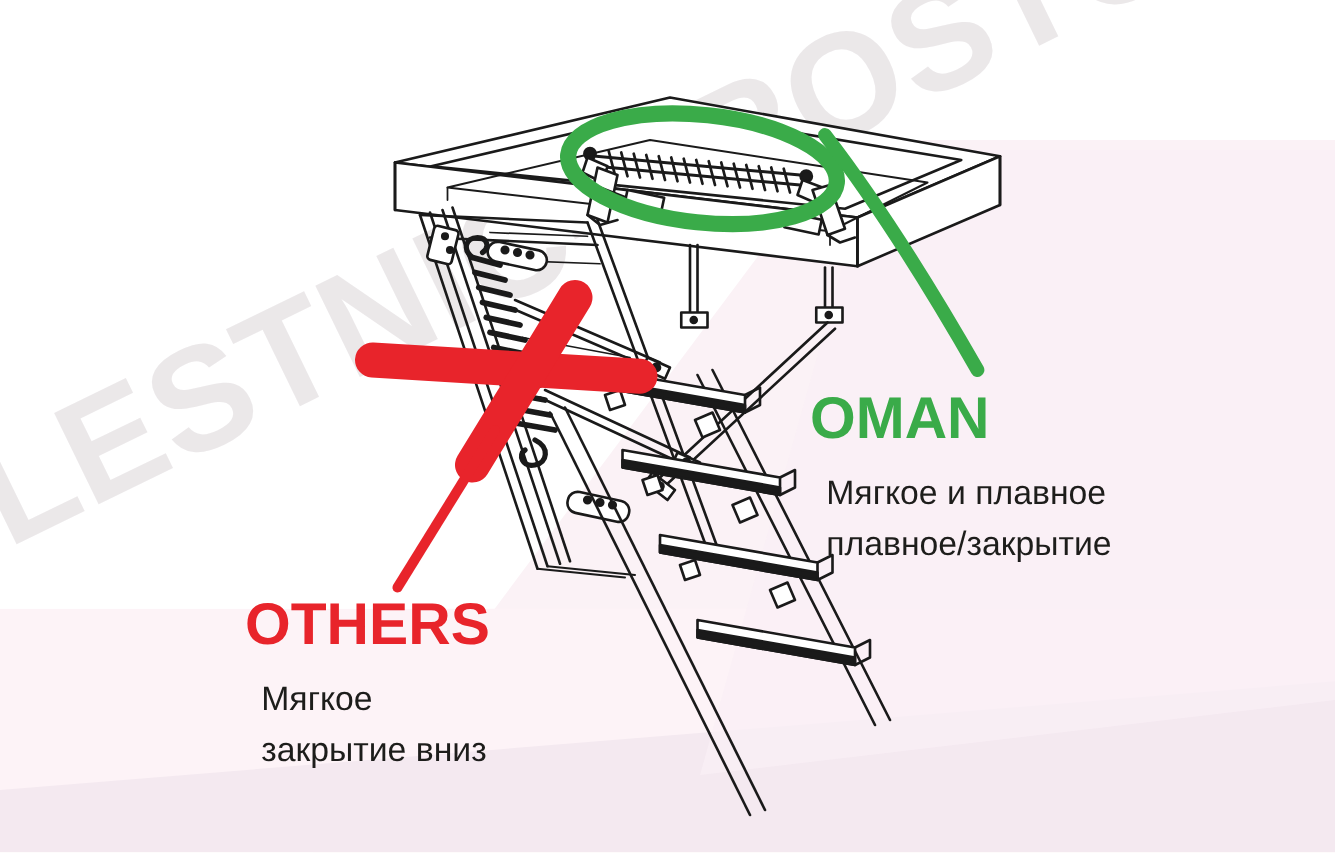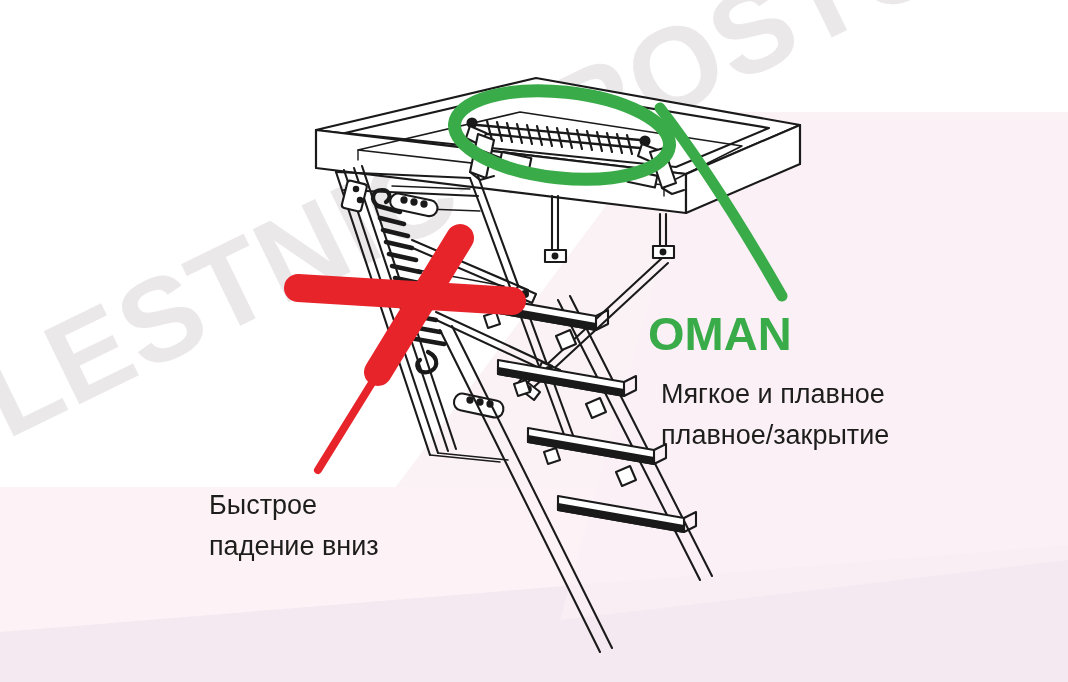--- a/index.html
+++ b/index.html
@@ -311,19 +311,20 @@
 
   <div class="label-block" id="oman-block">
     <div class="headline green">OMAN</div>
     <div class="sub">
       <span class="sub-line">Мягкое и плавное</span>
       <span class="sub-line">плавное/закрытие</span>
     </div>
   </div>
 
   <div class="label-block" id="others-block">
+    <div class="headline red">OTHERS</div>
     <div class="sub">
-      <span class="sub-line">Быстрое</span>
-      <span class="sub-line">падение вниз</span>
+      <span class="sub-line">Мягкое</span>
+      <span class="sub-line">закрытие вниз</span>
     </div>
   </div>
 
 </div>
 
 </body></html>

